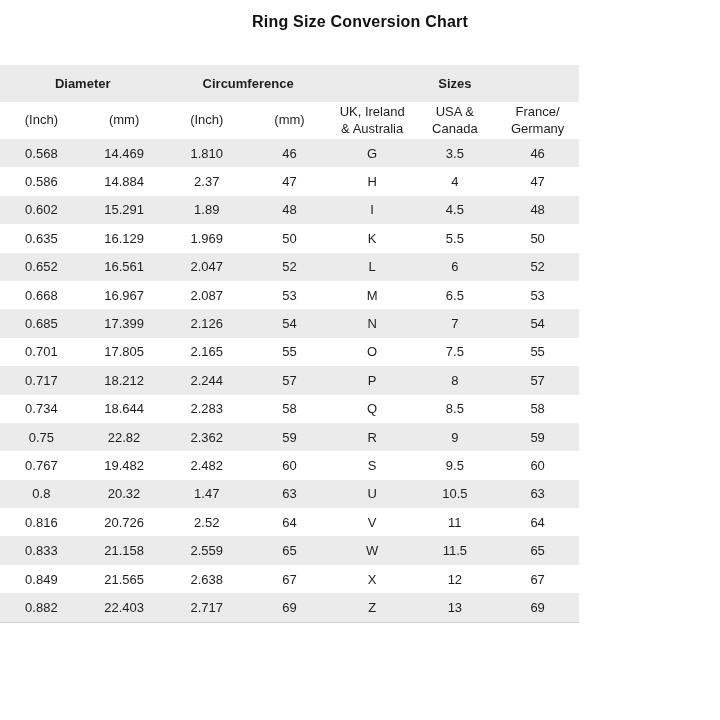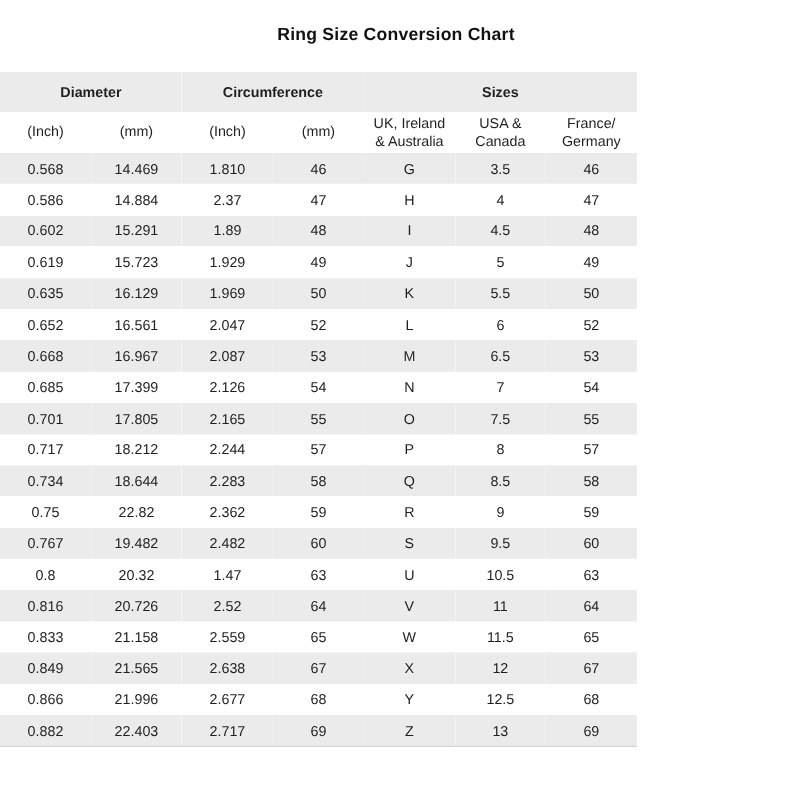--- a/index.html
+++ b/index.html
@@ -14,21 +14,21 @@
     width: 720px;
     height: 720px;
     overflow: hidden;
   }
   .page-header {
     height: 65px;
     box-sizing: border-box;
     padding-top: 13px;
   }
   .page-title {
-    margin: 10px;
+    margin: 0;
     text-align: center;
     font-size: 16px;
     font-weight: bold;
     letter-spacing: 0.2px;
     color: #111111;
   }
   table.conversion-table {
     width: 579px;
     border-collapse: collapse;
     table-layout: fixed;
@@ -113,29 +113,20 @@
         <tr>
           <td>0.602</td>
           <td>15.291</td>
           <td>1.89</td>
           <td>48</td>
           <td>I</td>
           <td>4.5</td>
           <td>48</td>
         </tr>
         <tr>
-          <td>0.619</td>
-          <td>15.723</td>
-          <td>1.929</td>
-          <td>49</td>
-          <td>J</td>
-          <td>5</td>
-          <td>49</td>
-        </tr>
-        <tr>
           <td>0.635</td>
           <td>16.129</td>
           <td>1.969</td>
           <td>50</td>
           <td>K</td>
           <td>5.5</td>
           <td>50</td>
         </tr>
         <tr>
           <td>0.652</td>
@@ -239,29 +230,20 @@
         <tr>
           <td>0.849</td>
           <td>21.565</td>
           <td>2.638</td>
           <td>67</td>
           <td>X</td>
           <td>12</td>
           <td>67</td>
         </tr>
         <tr>
-          <td>0.866</td>
-          <td>21.996</td>
-          <td>2.677</td>
-          <td>68</td>
-          <td>Y</td>
-          <td>12.5</td>
-          <td>68</td>
-        </tr>
-        <tr>
           <td>0.882</td>
           <td>22.403</td>
           <td>2.717</td>
           <td>69</td>
           <td>Z</td>
           <td>13</td>
           <td>69</td>
         </tr>
       </tbody>
   </table>

